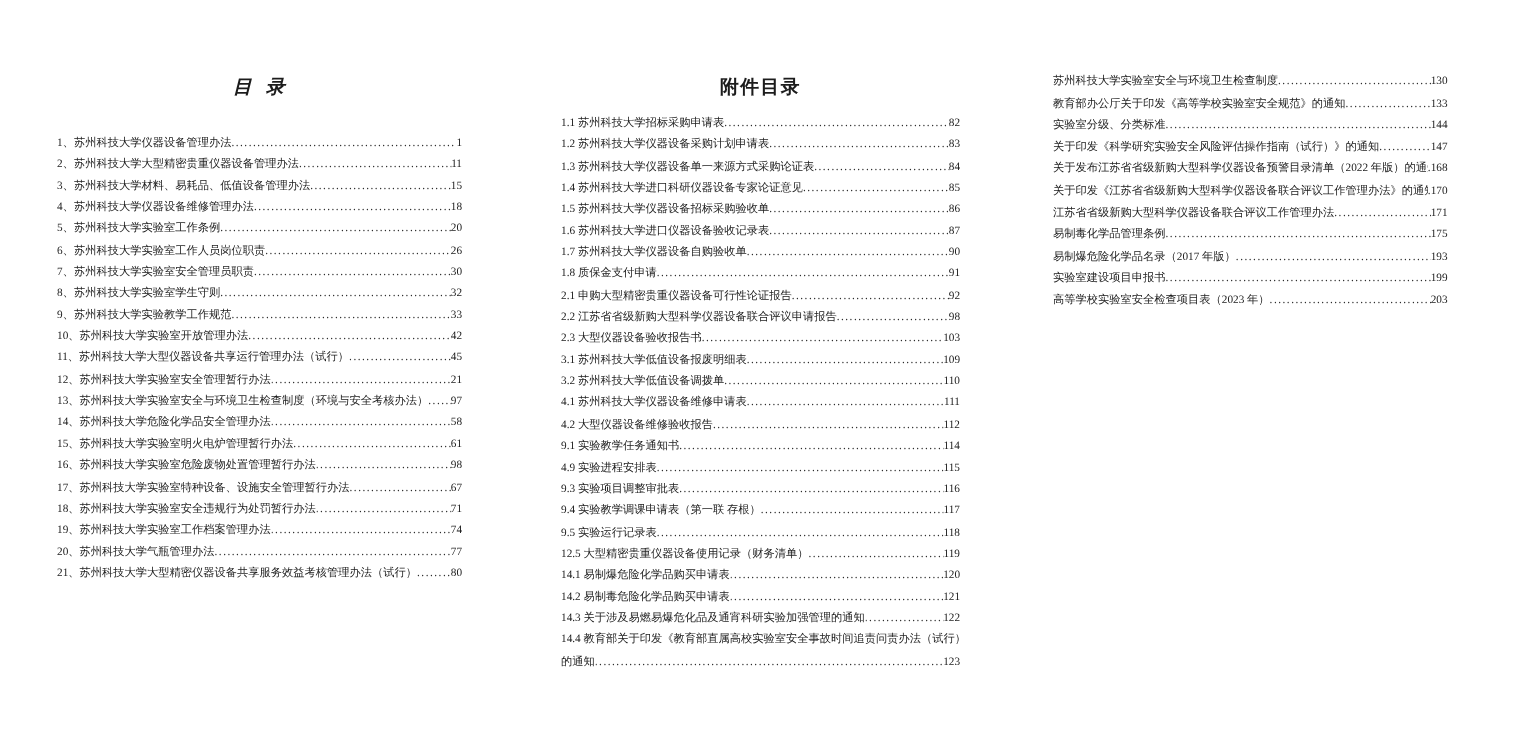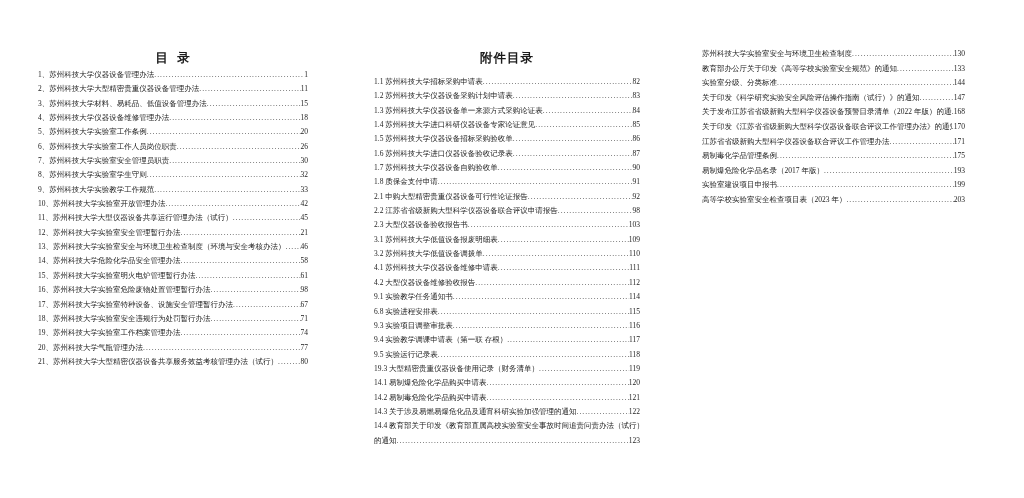--- a/index.html
+++ b/index.html
@@ -17,21 +17,21 @@
   .col-right { left: 702px; top: 47px; width: 263px; }
   .col-title {
     font-size: 12.5px;
     font-weight: bold;
     text-align: center;
     height: 16px;
     line-height: 16px;
     white-space: pre;
     letter-spacing: 1px;
   }
-  .col-left .col-title { margin-bottom: 2px; }
+  .col-left .col-title { margin-bottom: 22px; font-style: italic; }
   .col-mid  .col-title { margin-bottom: 9px; text-align: center; }
   .toc-line {
     display: flex;
     align-items: baseline;
     height: 14.35px;
     font-size: 7.5px;
     line-height: 14.35px;
   }
   .col-right .toc-line { height: 14.6px; line-height: 14.6px; }
   .toc-label {
@@ -133,21 +133,21 @@
 
         <div class="toc-line">
           <span class="toc-label">12、苏州科技大学实验室安全管理暂行办法</span>
           <span class="toc-dots"></span>
           <span class="toc-page">21</span>
         </div>
 
         <div class="toc-line">
           <span class="toc-label">13、苏州科技大学实验室安全与环境卫生检查制度（环境与安全考核办法）</span>
           <span class="toc-dots"></span>
-          <span class="toc-page">46</span>
+          <span class="toc-page">97</span>
         </div>
 
         <div class="toc-line">
           <span class="toc-label">14、苏州科技大学危险化学品安全管理办法</span>
           <span class="toc-dots"></span>
           <span class="toc-page">58</span>
         </div>
 
         <div class="toc-line">
           <span class="toc-label">15、苏州科技大学实验室明火电炉管理暂行办法</span>
@@ -287,21 +287,21 @@
           <span class="toc-page">112</span>
         </div>
 
         <div class="toc-line">
           <span class="toc-label">9.1 实验教学任务通知书</span>
           <span class="toc-dots"></span>
           <span class="toc-page">114</span>
         </div>
 
         <div class="toc-line">
-          <span class="toc-label">6.8 实验进程安排表</span>
+          <span class="toc-label">4.9 实验进程安排表</span>
           <span class="toc-dots"></span>
           <span class="toc-page">115</span>
         </div>
 
         <div class="toc-line">
           <span class="toc-label">9.3 实验项目调整审批表</span>
           <span class="toc-dots"></span>
           <span class="toc-page">116</span>
         </div>
 
@@ -311,21 +311,21 @@
           <span class="toc-page">117</span>
         </div>
 
         <div class="toc-line">
           <span class="toc-label">9.5 实验运行记录表</span>
           <span class="toc-dots"></span>
           <span class="toc-page">118</span>
         </div>
 
         <div class="toc-line">
-          <span class="toc-label">19.3 大型精密贵重仪器设备使用记录（财务清单）</span>
+          <span class="toc-label">12.5 大型精密贵重仪器设备使用记录（财务清单）</span>
           <span class="toc-dots"></span>
           <span class="toc-page">119</span>
         </div>
 
         <div class="toc-line">
           <span class="toc-label">14.1 易制爆危险化学品购买申请表</span>
           <span class="toc-dots"></span>
           <span class="toc-page">120</span>
         </div>
 

